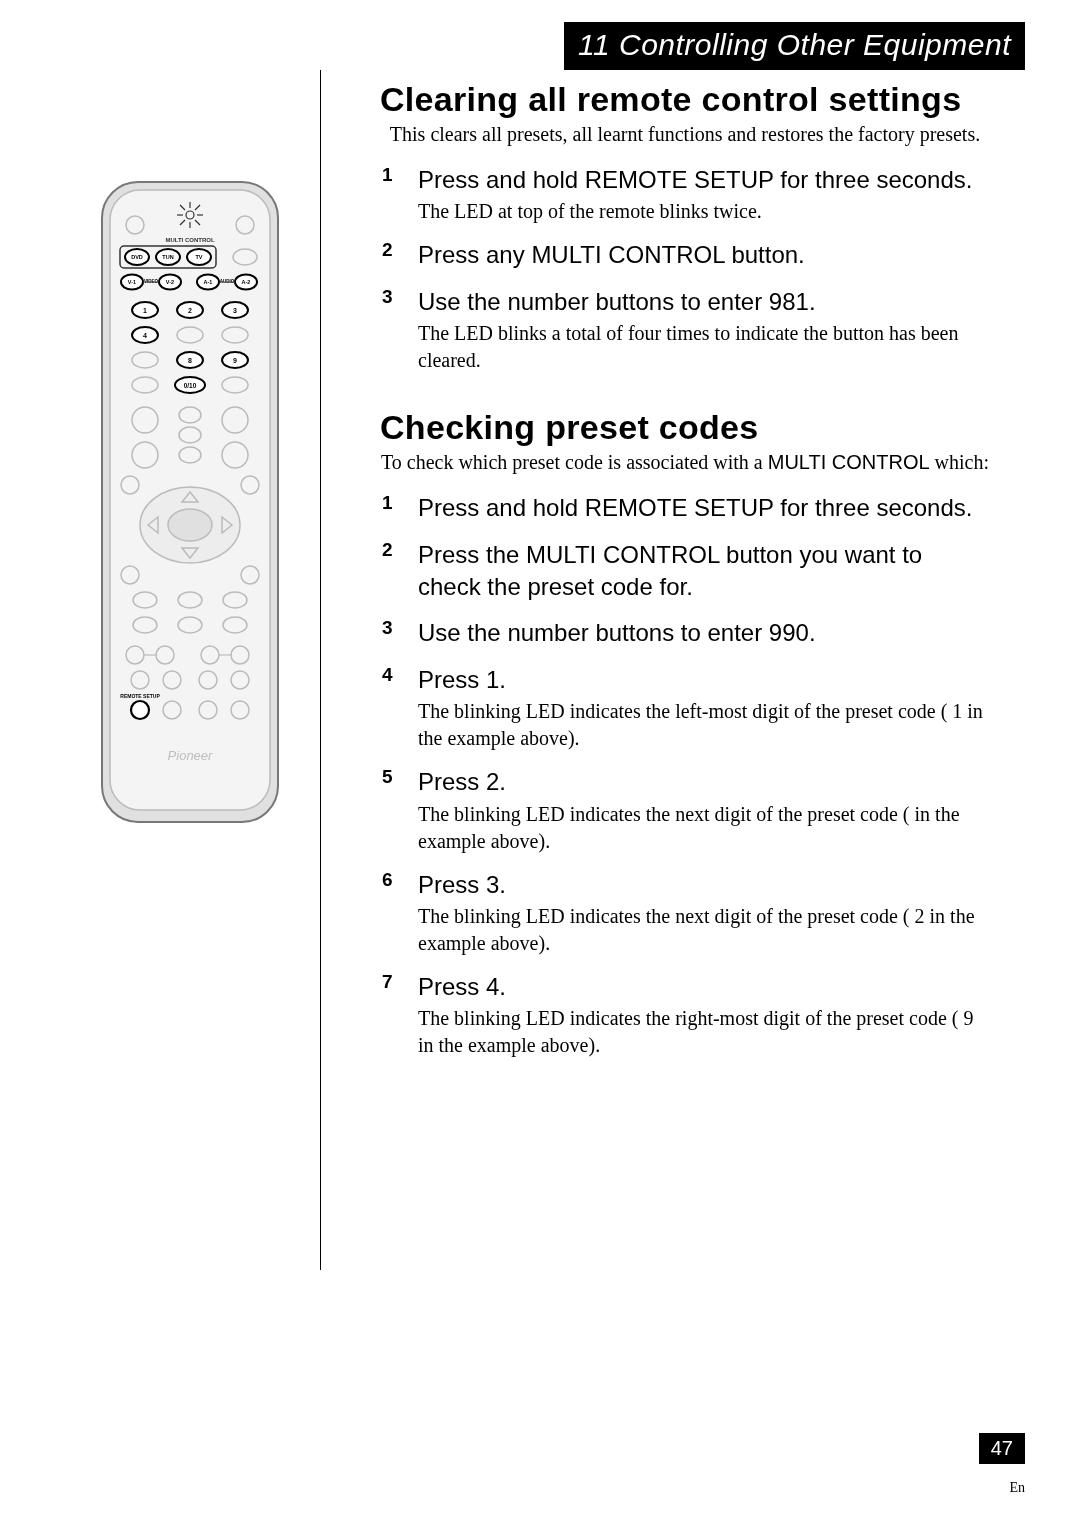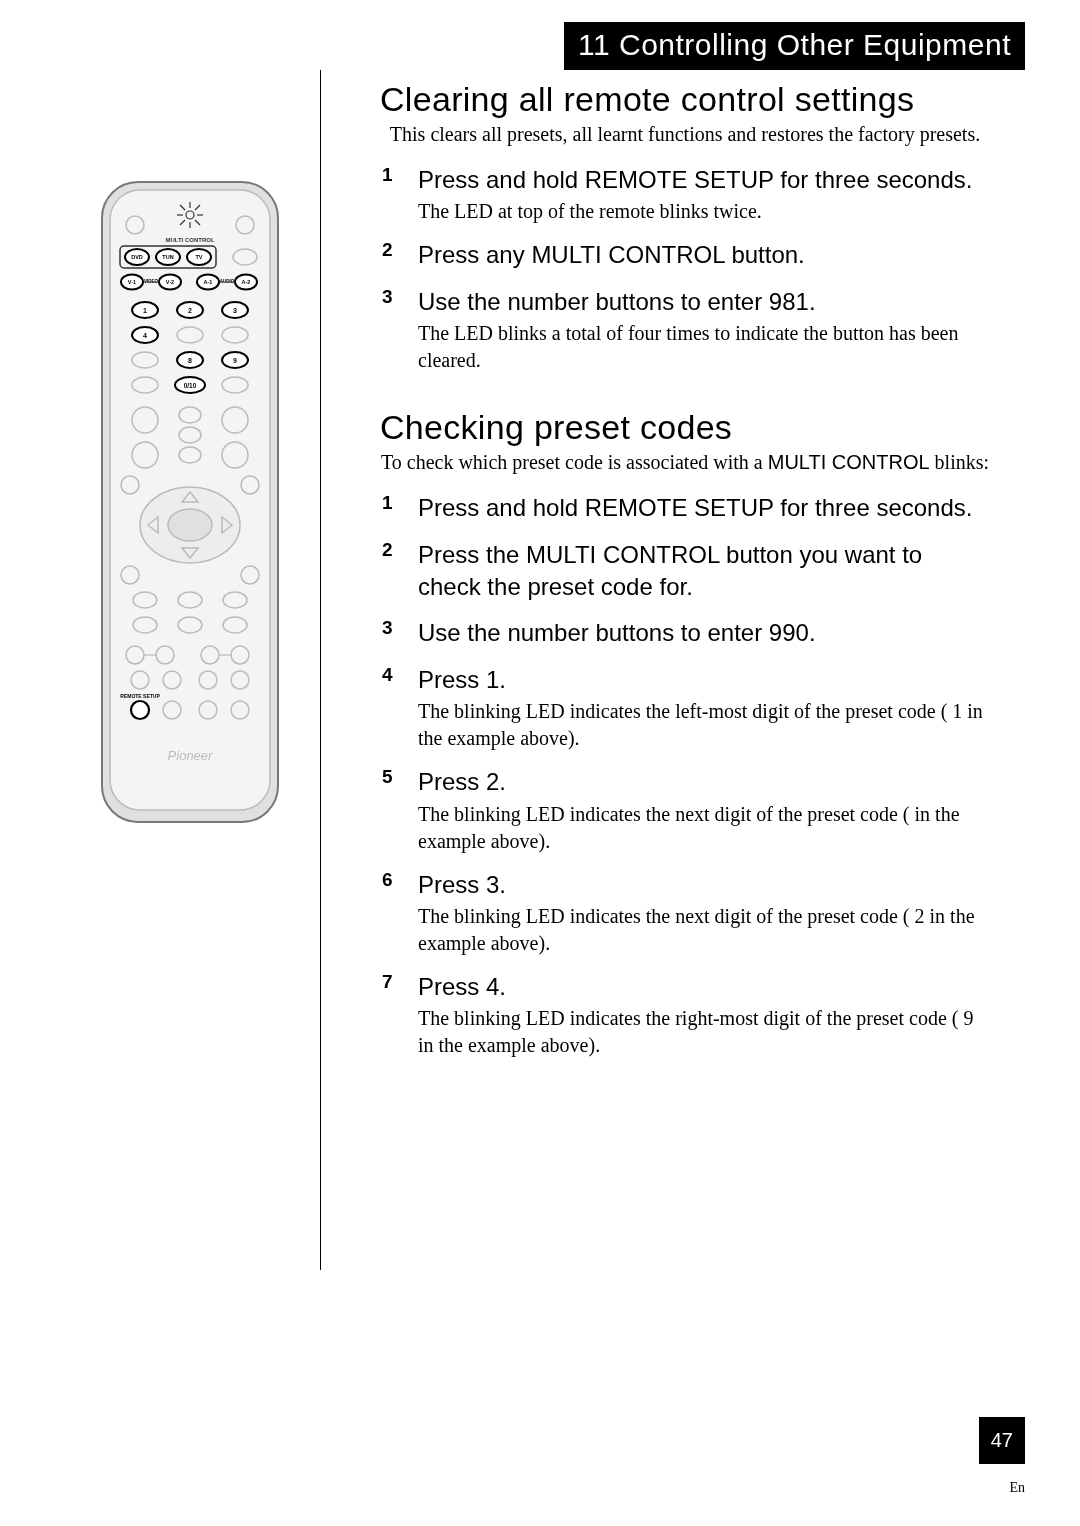--- a/index.html
+++ b/index.html
@@ -21,20 +21,21 @@
   .chapter-bar {
     position: absolute;
     top: 22px;
     right: 55px;
     background: #000;
     color: #fff;
     font-family: Arial, Helvetica, sans-serif;
     font-size: 30px;
     letter-spacing: 0.5px;
     padding: 6px 14px 8px 14px;
+    font-style: italic;
   }
   .left-col {
     position: absolute;
     top: 70px;
     left: 60px;
     width: 260px;
     height: 1200px;
     border-right: 1.5px solid #000;
     text-align: center;
   }
@@ -44,21 +45,21 @@
     left: 40px;
   }
   .right-col {
     position: absolute;
     top: 80px;
     left: 380px;
     width: 610px;
   }
   h1.section-title {
     font-family: Arial, Helvetica, sans-serif;
-    font-weight: 400;
+    font-weight: 700;
     font-size: 34px;
     margin: 0 0 4px 0;
     letter-spacing: 0.3px;
   }
   .intro {
     font-size: 20px;
     margin: 0 0 18px 0;
     text-align: center;
   }
   .step {
@@ -93,21 +94,21 @@
     position: absolute;
     bottom: 30px;
     right: 55px;
     text-align: center;
   }
   .page-num .box {
     background: #000;
     color: #fff;
     font-family: Arial, Helvetica, sans-serif;
     font-size: 20px;
-    padding: 12px 12px;
+    padding: 4px 12px;
   }
   .page-num .lang {
     font-size: 14px;
     margin-top: 16px;
     text-align: right;
   }
   
   svg.remote { display:block; }
 </style>
 </head>
@@ -297,21 +298,21 @@
       <div class="step-body">
         <div class="step-head">Use the number buttons to enter 981.</div>
         <div class="step-text">The LED blinks a total of four times to indicate the button has been cleared.</div>
       </div>
     </div>
 
     <div class="spacer"></div>
 
     <h1 class="section-title">Checking preset codes</h1>
     <p class="intro">
-      <span>To check which preset code is associated with a </span><span style="font-family:Arial,Helvetica,sans-serif">MULTI CONTROL</span><span> blinks:</span>
+      <span>To check which preset code is associated with a </span><span style="font-family:Arial,Helvetica,sans-serif">MULTI CONTROL</span><span> which:</span>
     </p>
 
     <div class="step">
       <div class="step-num">1</div>
       <div class="step-body">
         <div class="step-head">Press and hold REMOTE SETUP for three seconds.</div>
       </div>
     </div>
     <div class="step">
       <div class="step-num">2</div>

